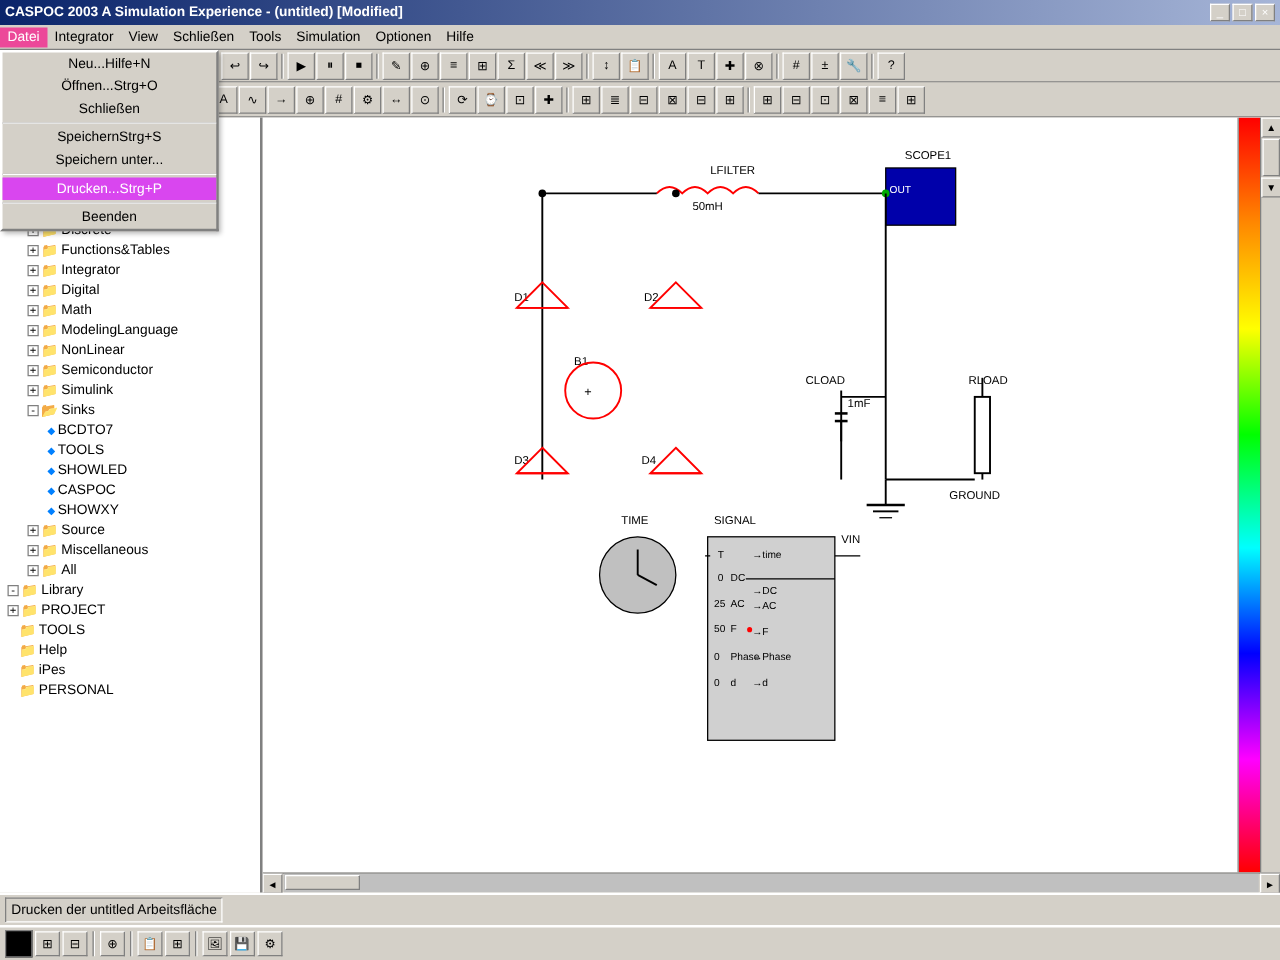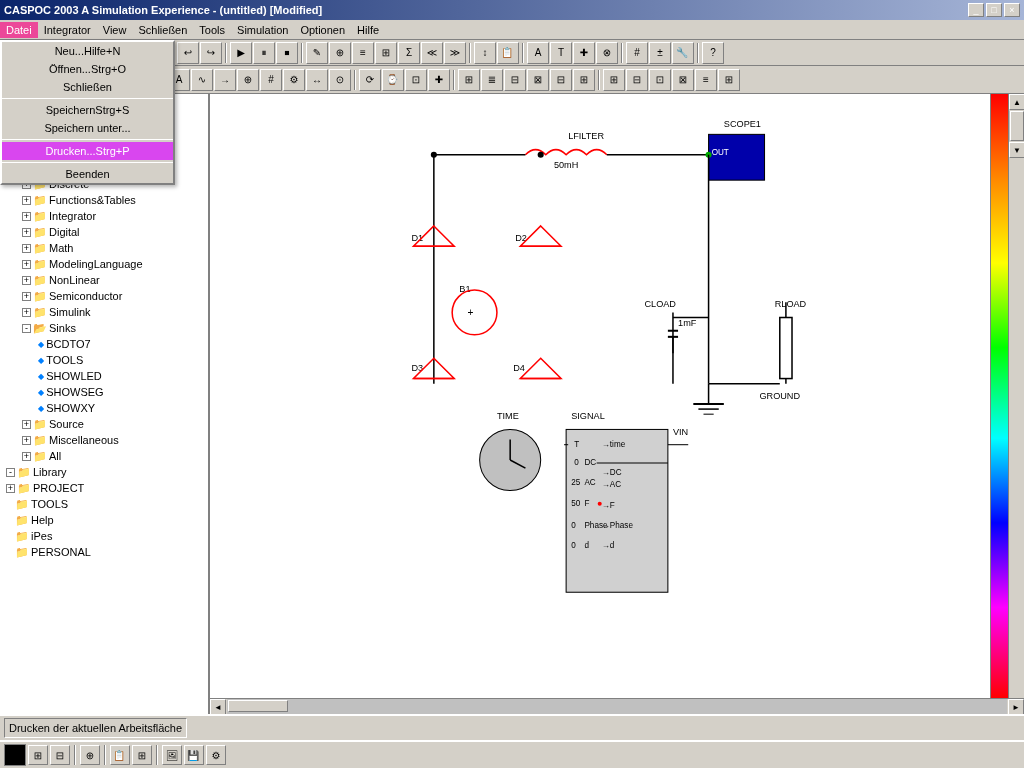--- a/index.html
+++ b/index.html
@@ -390,21 +390,21 @@
       <div class="tree-item indent3">
         <span class="diamond-icon">◆</span>
         <span class="tree-label">TOOLS</span>
       </div>
       <div class="tree-item indent3">
         <span class="diamond-icon">◆</span>
         <span class="tree-label">SHOWLED</span>
       </div>
       <div class="tree-item indent3">
         <span class="diamond-icon">◆</span>
-        <span class="tree-label">SHOWSEG</span>
+        <span class="tree-label">CASPOC</span>
       </div>
       <div class="tree-item indent3">
         <span class="diamond-icon">◆</span>
         <span class="tree-label">SHOWXY</span>
       </div>
       <div class="tree-item indent2">
         <div class="expand-box">+</div>
         <div class="tree-icon folder-icon">📁</div>
         <span class="tree-label">Source</span>
       </div>
@@ -575,21 +575,21 @@
       <div class="h-scroll-track" style="flex:1; background:#c0c0c0; height:100%;">
         <div class="h-scroll-thumb" style="width:60px; height:12px; background:#d4d0c8; border: 1px solid; border-color: #fff #808080 #808080 #fff; margin:1px;"></div>
       </div>
       <div class="h-scroll-btn">►</div>
     </div>
   </div>
 </div>
 
 <div class="status-bar">
   <div class="status-section">
-    <span>Drucken der aktuellen Arbeitsfläche</span>
+    <span>Drucken der untitled Arbeitsfläche</span>
   </div>
 </div>
 
 <div style="height: 28px; background: #d4d0c8; border-top: 2px solid #fff; display: flex; align-items: center; padding: 2px 4px; gap: 2px;">
   <div class="taskbar-icon" style="width:22px; height:22px; background:#000; border:1px solid #808080;"></div>
   <div class="taskbar-icon">⊞</div>
   <div class="taskbar-icon">⊟</div>
   <div class="toolbar-separator"></div>
   <div class="taskbar-icon">⊕</div>
   <div class="toolbar-separator"></div>

